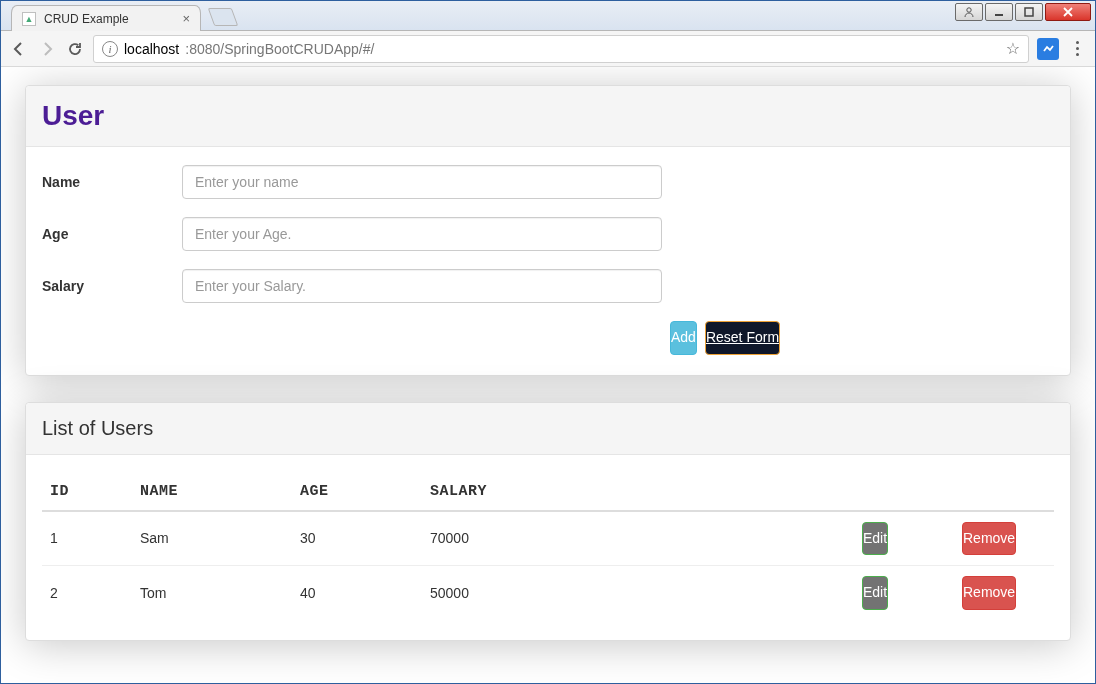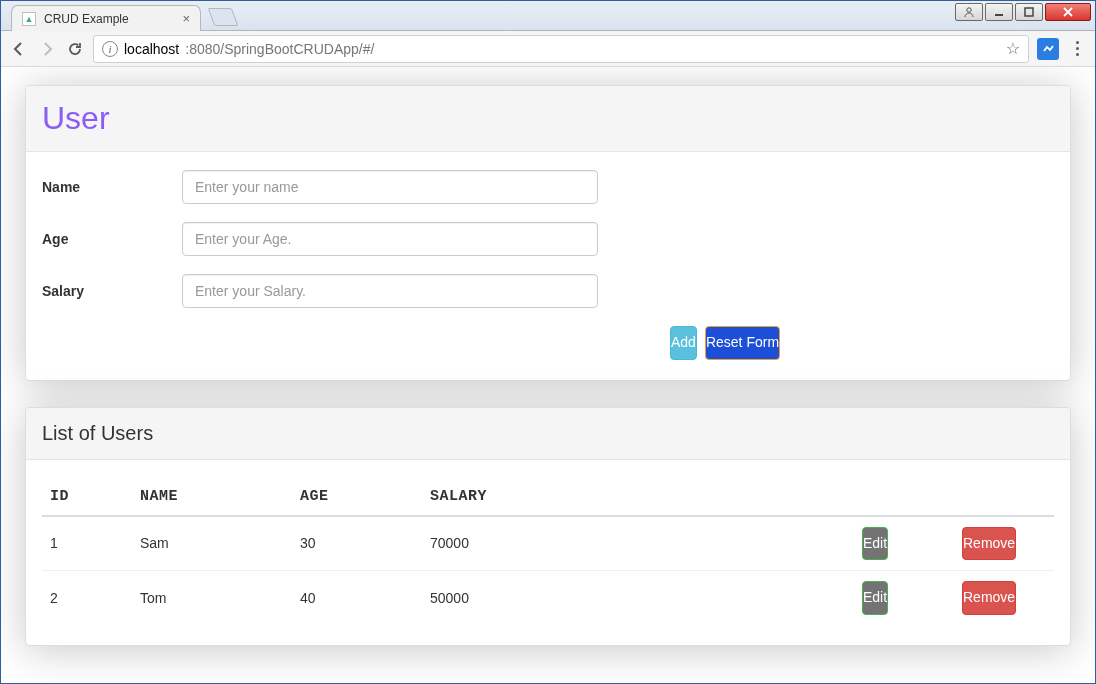--- a/index.html
+++ b/index.html
@@ -138,50 +138,50 @@
     box-shadow: 0 4px 40px rgba(0,0,0,.22);
     margin-bottom:26px;
   }
   .panel-heading{
     padding:14px 16px;
     border-bottom:1px solid #e5e5e5;
     background:#f5f5f5;
     border-top-left-radius:4px;border-top-right-radius:4px;
   }
   .panel-heading h3{
-    font-size:32px;font-weight:400;color:#8b5cf6;
+    font-size:28px;font-weight:700;color:#4c1d95;
     font-family:"Helvetica Neue",Helvetica,Arial,sans-serif;
   }
   .panel-heading h4{
     font-size:20px;font-weight:400;color:#333;
   }
   .panel-body{padding:18px 16px 20px;}
 
   .form-row{
     display:flex;align-items:center;margin-bottom:18px;
   }
   .form-label{
     width:140px;font-weight:700;font-size:14px;color:#333;
   }
   .form-control{
-    width:416px;height:34px;
+    width:480px;height:34px;
     border:1px solid #ccc;border-radius:4px;
     padding:6px 12px;font-size:14px;color:#555;
     box-shadow: inset 0 1px 1px rgba(0,0,0,.06);
   }
   .form-control::placeholder{color:#999;}
 
   .btn-row{display:flex;gap:8px;justify-content:flex-start;margin-left:628px;}
   .btn{
     display:inline-block;padding:6px 0;font-size:14px;
     border-radius:4px;border:1px solid transparent;cursor:pointer;color:#fff;
     line-height:1.4;
   }
   .btn-primary{background:#5bc0de;border-color:#46b8da;}
-  .btn-warning{background:#1d4ed8;border-color:#eea236;}
+  .btn-warning{background:#0f172a;border-color:#eea236;text-decoration:underline;}
   .btn-success{background:#737373;border-color:#4cae4c;}
   .btn-danger {background:#d9534f;border-color:#d43f3a;}
 
   table.tbl{width:100%;border-collapse:collapse;}
   table.tbl th{
     text-align:left;font-size:15px;font-weight:700;letter-spacing:.5px;
     padding:10px 8px;border-bottom:2px solid #ddd;color:#333;text-transform:uppercase;font-family:Liberation Mono, monospace;
   }
   table.tbl td{
     padding:10px 8px;border-top:1px solid #eee;font-size:14px;color:#333;vertical-align:middle;

